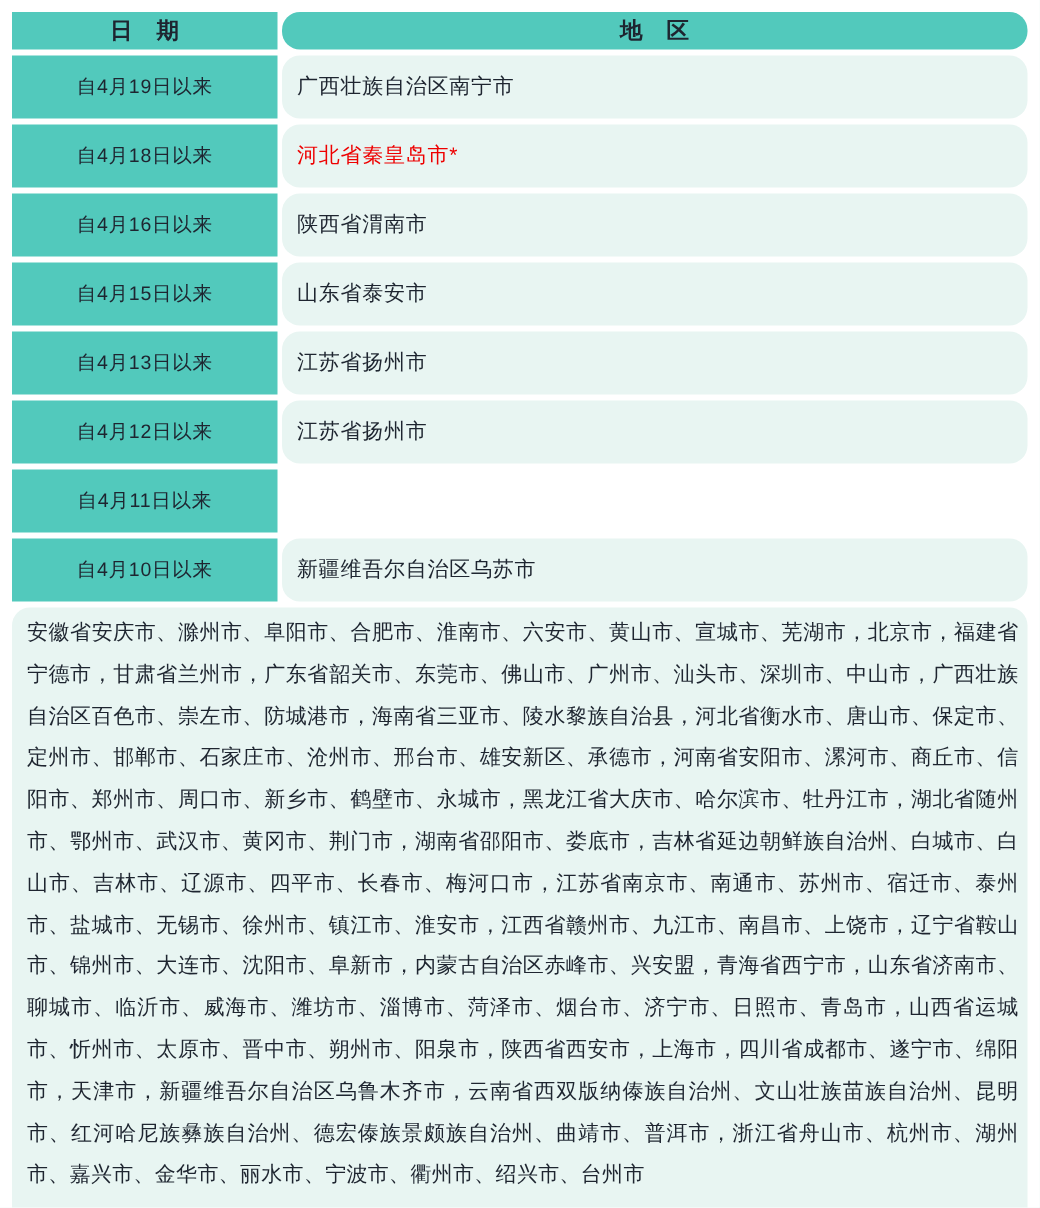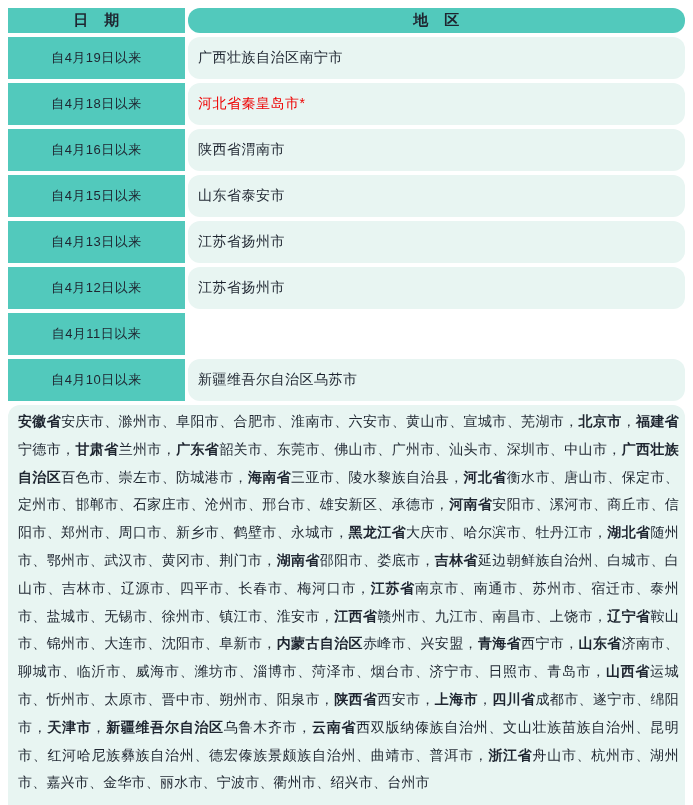--- a/index.html
+++ b/index.html
@@ -40,21 +40,21 @@
   .big-row { height:531px; }
   .big-row .region-cell {
     display:block;
     padding:3px 6px 2px 10px;
     font-size:14px;
     line-height:27.8px;
     letter-spacing:0.2px;
     text-align:justify;
   }
   .red { color:#EE0000; }
-  .bold { font-weight:bold;margin-top:27px; }
+  .bold { font-weight:normal;margin-top:27px; }
 </style>
 </head>
 <body>
 
 <div class="page">
   <div class="tbl">
 
     <div class="row header-row">
       <div class="cell date-cell">日　期</div>
       <div class="cell region-cell">地　区</div>

